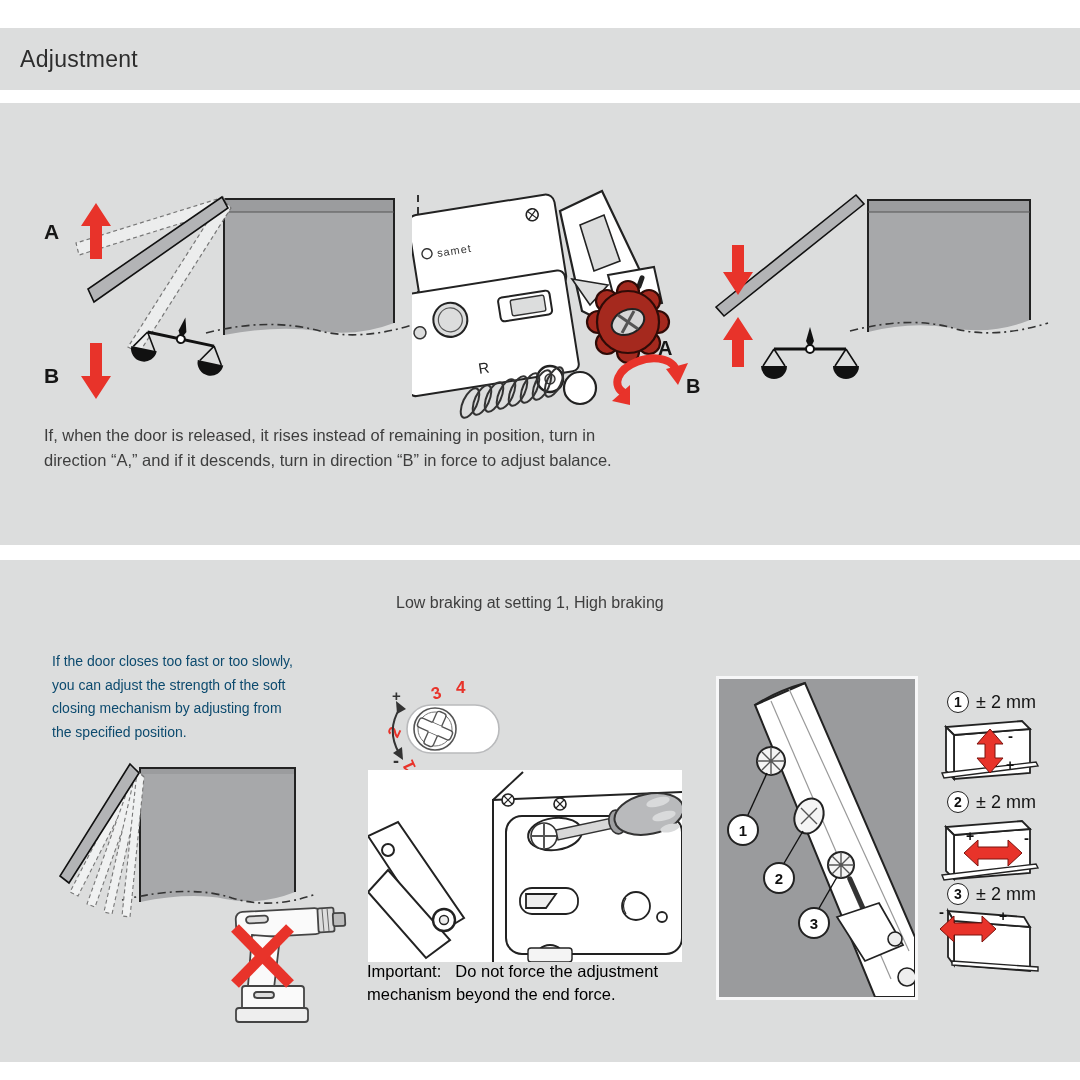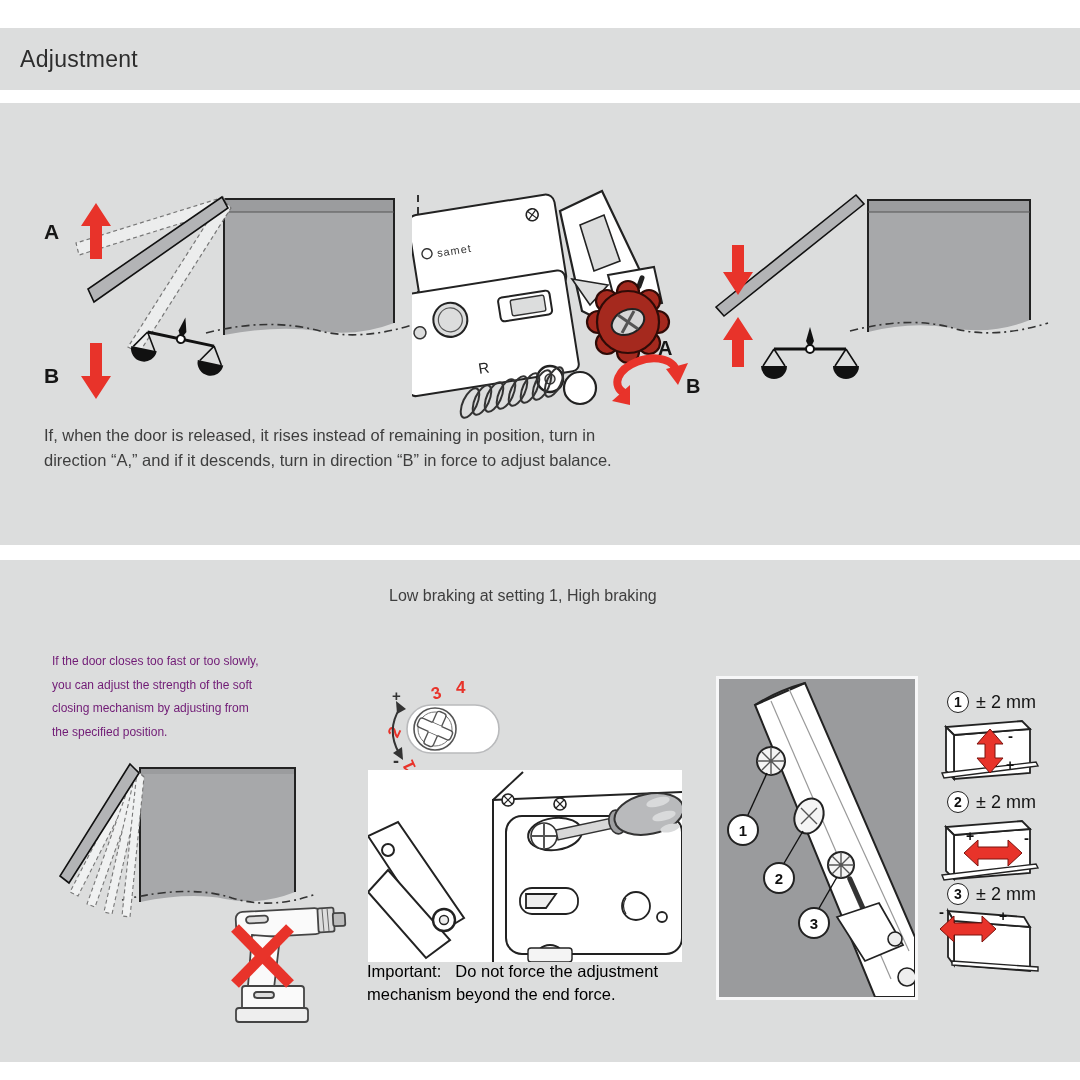--- a/index.html
+++ b/index.html
@@ -9,21 +9,21 @@
             display:flex;align-items:center;box-sizing:border-box;padding-left:20px;}
   .titlebar h1{margin:0;font-size:23px;font-weight:500;color:#2d2d2d;letter-spacing:.3px;}
   .panel{position:absolute;left:0;width:1080px;background:#dcdddd;}
   .panel1{top:103px;height:442px;}
   .panel2{top:560px;height:502px;}
   .abs{position:absolute;}
   .cap{font-size:16.5px;line-height:25px;color:#3e3e3e;}
   .cap span{display:block;}
   .note{font-size:16px;line-height:23px;color:#3e3e3e;}
   .note span{display:block;}
-  .para{font-size:12px;line-height:23.5px;color:#701a75;}
+  .para{font-size:14px;line-height:23.5px;color:#0c4a6e;}
   .para span{display:block;}
   .important{font-size:16.5px;line-height:23px;color:#000000;}
   .important .lbl{margin-right:14px;}
   .hinge-panel{position:absolute;left:716px;top:116px;width:196px;height:318px;
                background:#9a9b9d;border:3px solid #f7f7f8;}
   .adj-head{position:absolute;display:flex;align-items:center;gap:7px;height:24px;}
   .adj-circle{width:22px;height:22px;border:1.6px solid #222;border-radius:50%;background:#fff;
               display:flex;align-items:center;justify-content:center;
               font-size:14px;font-weight:bold;color:#111;box-sizing:border-box;}
   .adj-range{font-family:Liberation Sans, sans-serif;font-size:18px;color:#141414;}
@@ -167,21 +167,21 @@
     </svg>
 
     <p class="cap abs" style="left:44px;top:320px;margin:0;width:640px">
       <span>If, when the door is released, it rises instead of remaining in position, turn in</span>
       <span>direction “A,” and if it descends, turn in direction “B” in force to adjust balance.</span>
     </p>
   </div>
 
   <div class="panel panel2">
 
-    <p class="note abs" style="left:385px;top:20px;margin:4px;width:330px">
+    <p class="note abs" style="left:385px;top:20px;margin:11px;width:330px">
       <span>Low braking at setting 1, High braking</span>
     </p>
 
     <p class="para abs" style="left:52px;top:90px;margin:0;width:320px">
       <span>If the door closes too fast or too slowly,</span>
       <span>you can adjust the strength of the soft</span>
       <span>closing mechanism by adjusting from</span>
       <span>the specified position.</span>
     </p>
 

